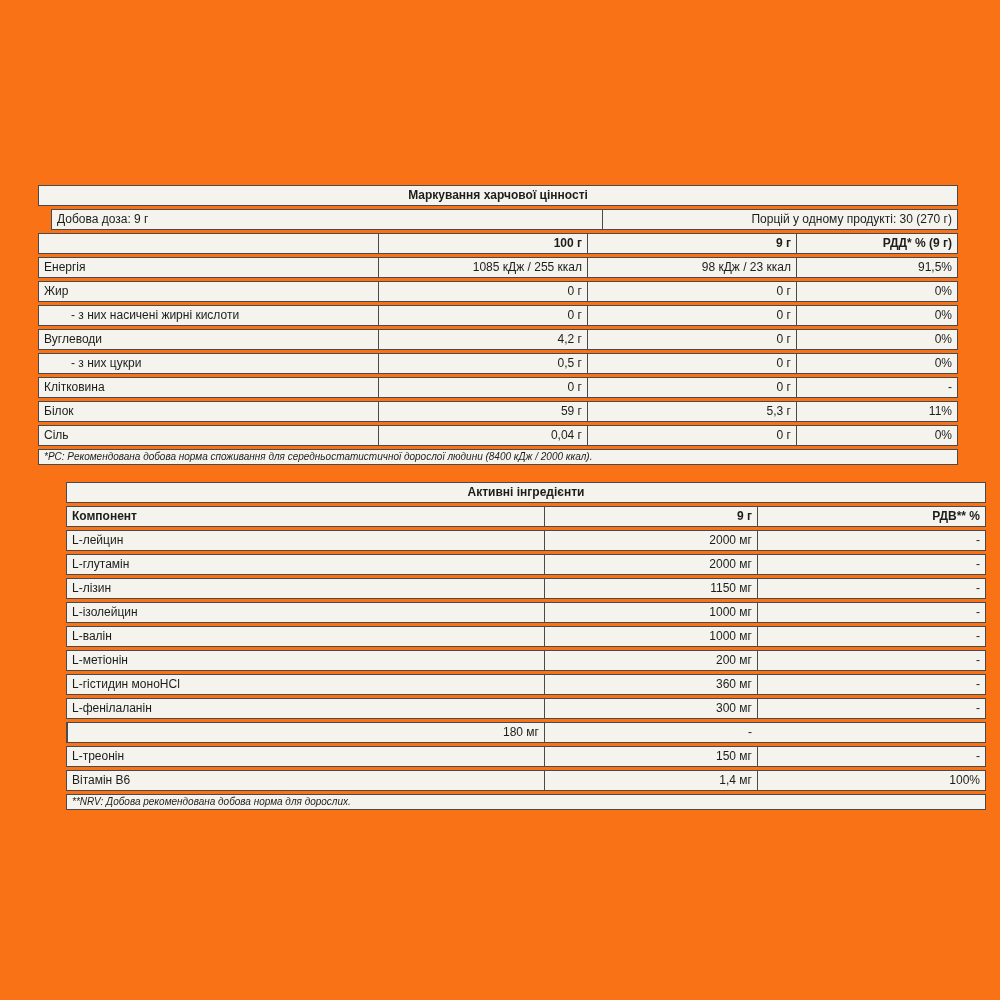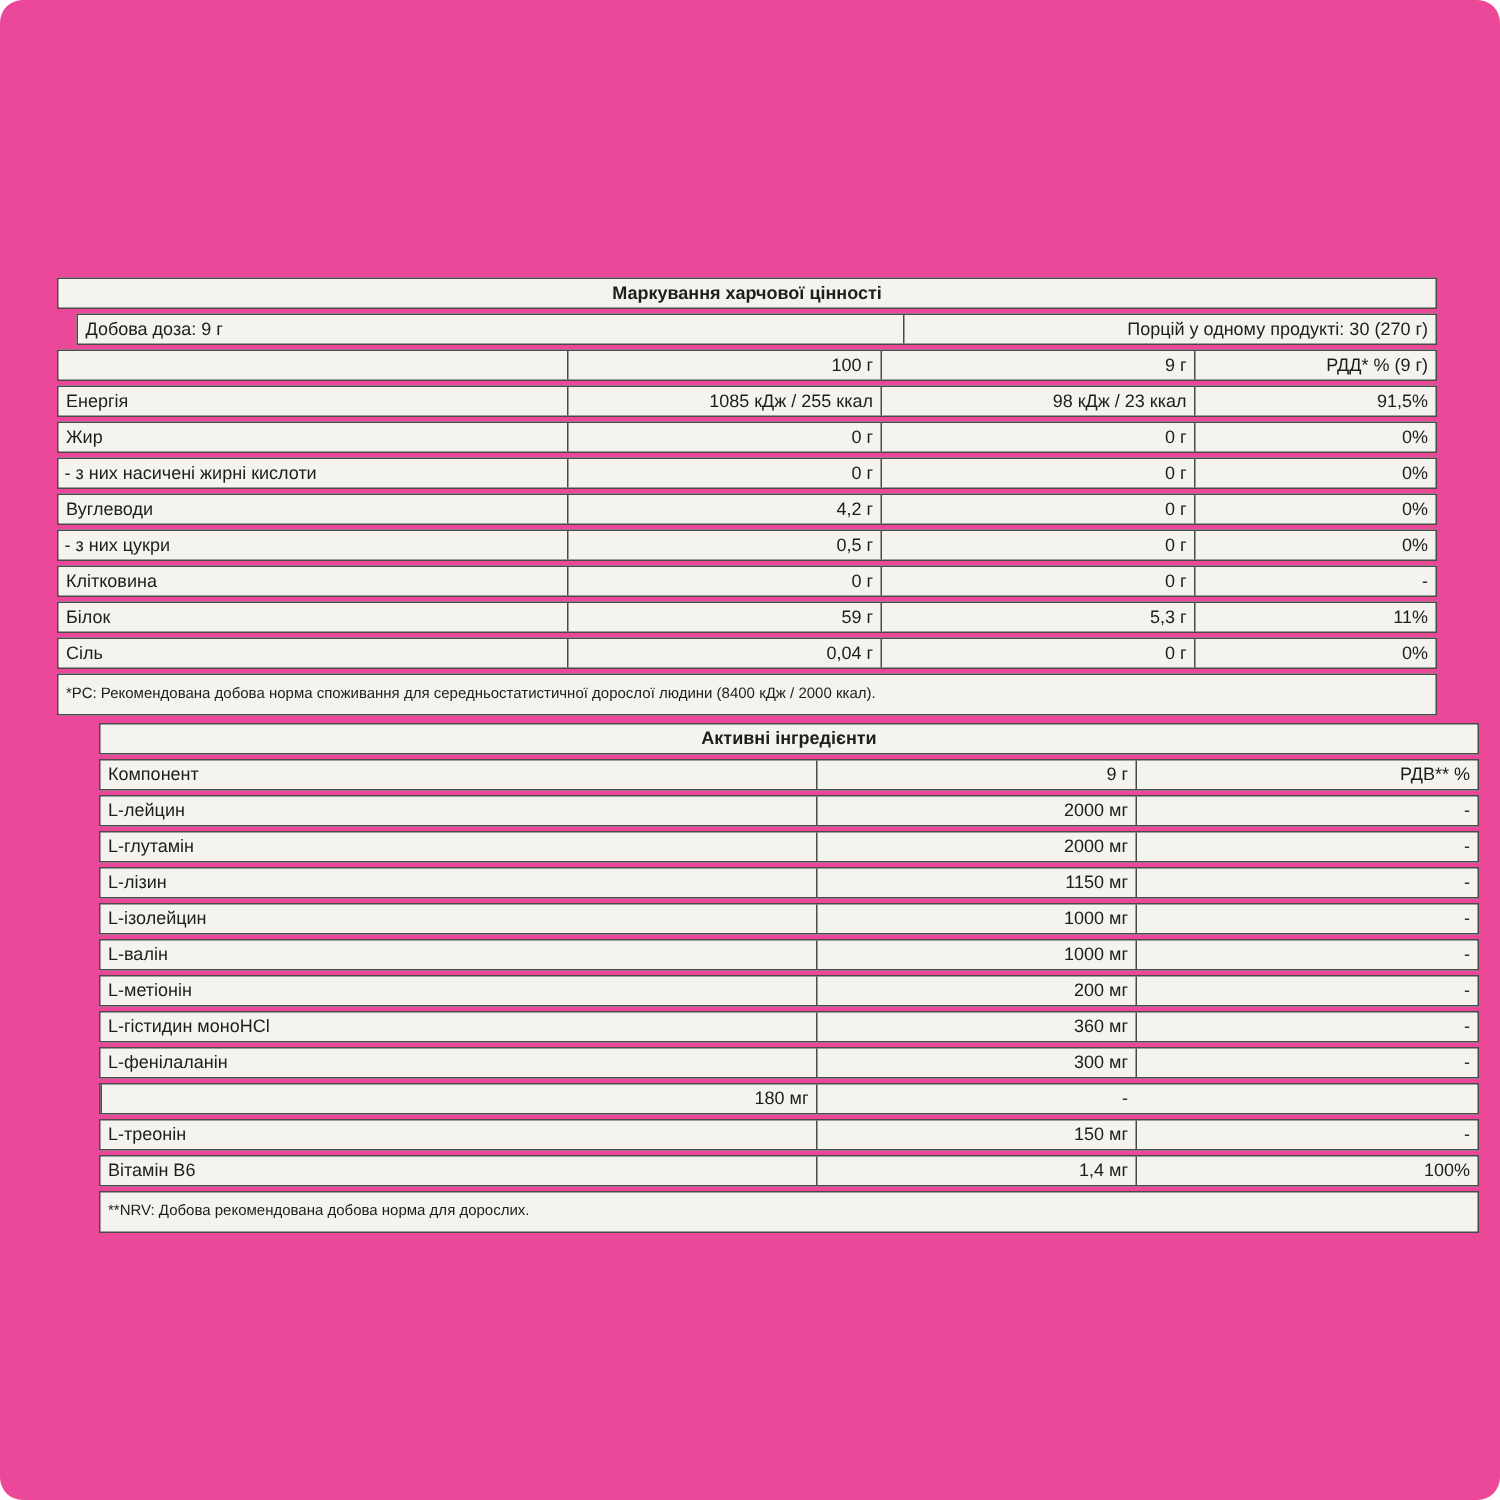--- a/index.html
+++ b/index.html
@@ -2,45 +2,45 @@
 <html><head>
 <meta charset="utf-8">
 <style>
   html, body { margin:0; padding:0; }
   body {
     width:1000px; height:1000px; background:#ffffff;
     font-family:"Liberation Sans", sans-serif;
     color:#1d1d1b;
     -webkit-font-smoothing:antialiased;
   }
-  .page { position:relative; width:1000px; height:1000px; background:#ec4899; overflow:hidden;border-radius:15px; }
+  .page { position:relative; width:1000px; height:1000px; background:#f97316; overflow:hidden; }
   .tbl { position:absolute; left:38px; width:920px; }
   #nutrition-table { top:185px; }
   #ingredients-table { top:482px;margin-left:28px; }
 
   .row {
     box-sizing:border-box; display:grid; height:21px; margin-bottom:3px;
     background:#f4f3ee; border:1px solid #4a4a4a; align-items:stretch;
     font-size:12px; line-height:19px;
   }
   .title-row { grid-template-columns:1fr; font-weight:bold; }
   .dose-row  { grid-template-columns:550px 1fr;margin-left:13px; }
   .cols4     { grid-template-columns:339px 209px 209px 1fr; }
   .cols3     { grid-template-columns:477px 213px 1fr; }
-  .hdr       { font-weight:normal; }
-  .foot-row  { height:28px; font-size:10px; line-height:22px; grid-template-columns:1fr; }
+  .hdr       { font-weight:bold; }
+  .foot-row  { height:16px; font-size:10px; line-height:22px; grid-template-columns:1fr;font-style:italic; }
 
   .cell {
     box-sizing:border-box; padding:0 5px; overflow:hidden; white-space:nowrap;
     display:flex; align-items:center; height:100%;
   }
   .right  { justify-content:flex-end; }
   .center { justify-content:center; }
   .vline  { border-left:1px solid #4a4a4a; }
-  .indent { padding-left:4px; }
+  .indent { padding-left:32px; }
 </style>
 </head>
 <body>
 
 <div class="page">
 
   <section class="tbl" id="nutrition-table">
     <div class="row title-row">
       <div class="cell center">Маркування харчової цінності</div>
     </div>

